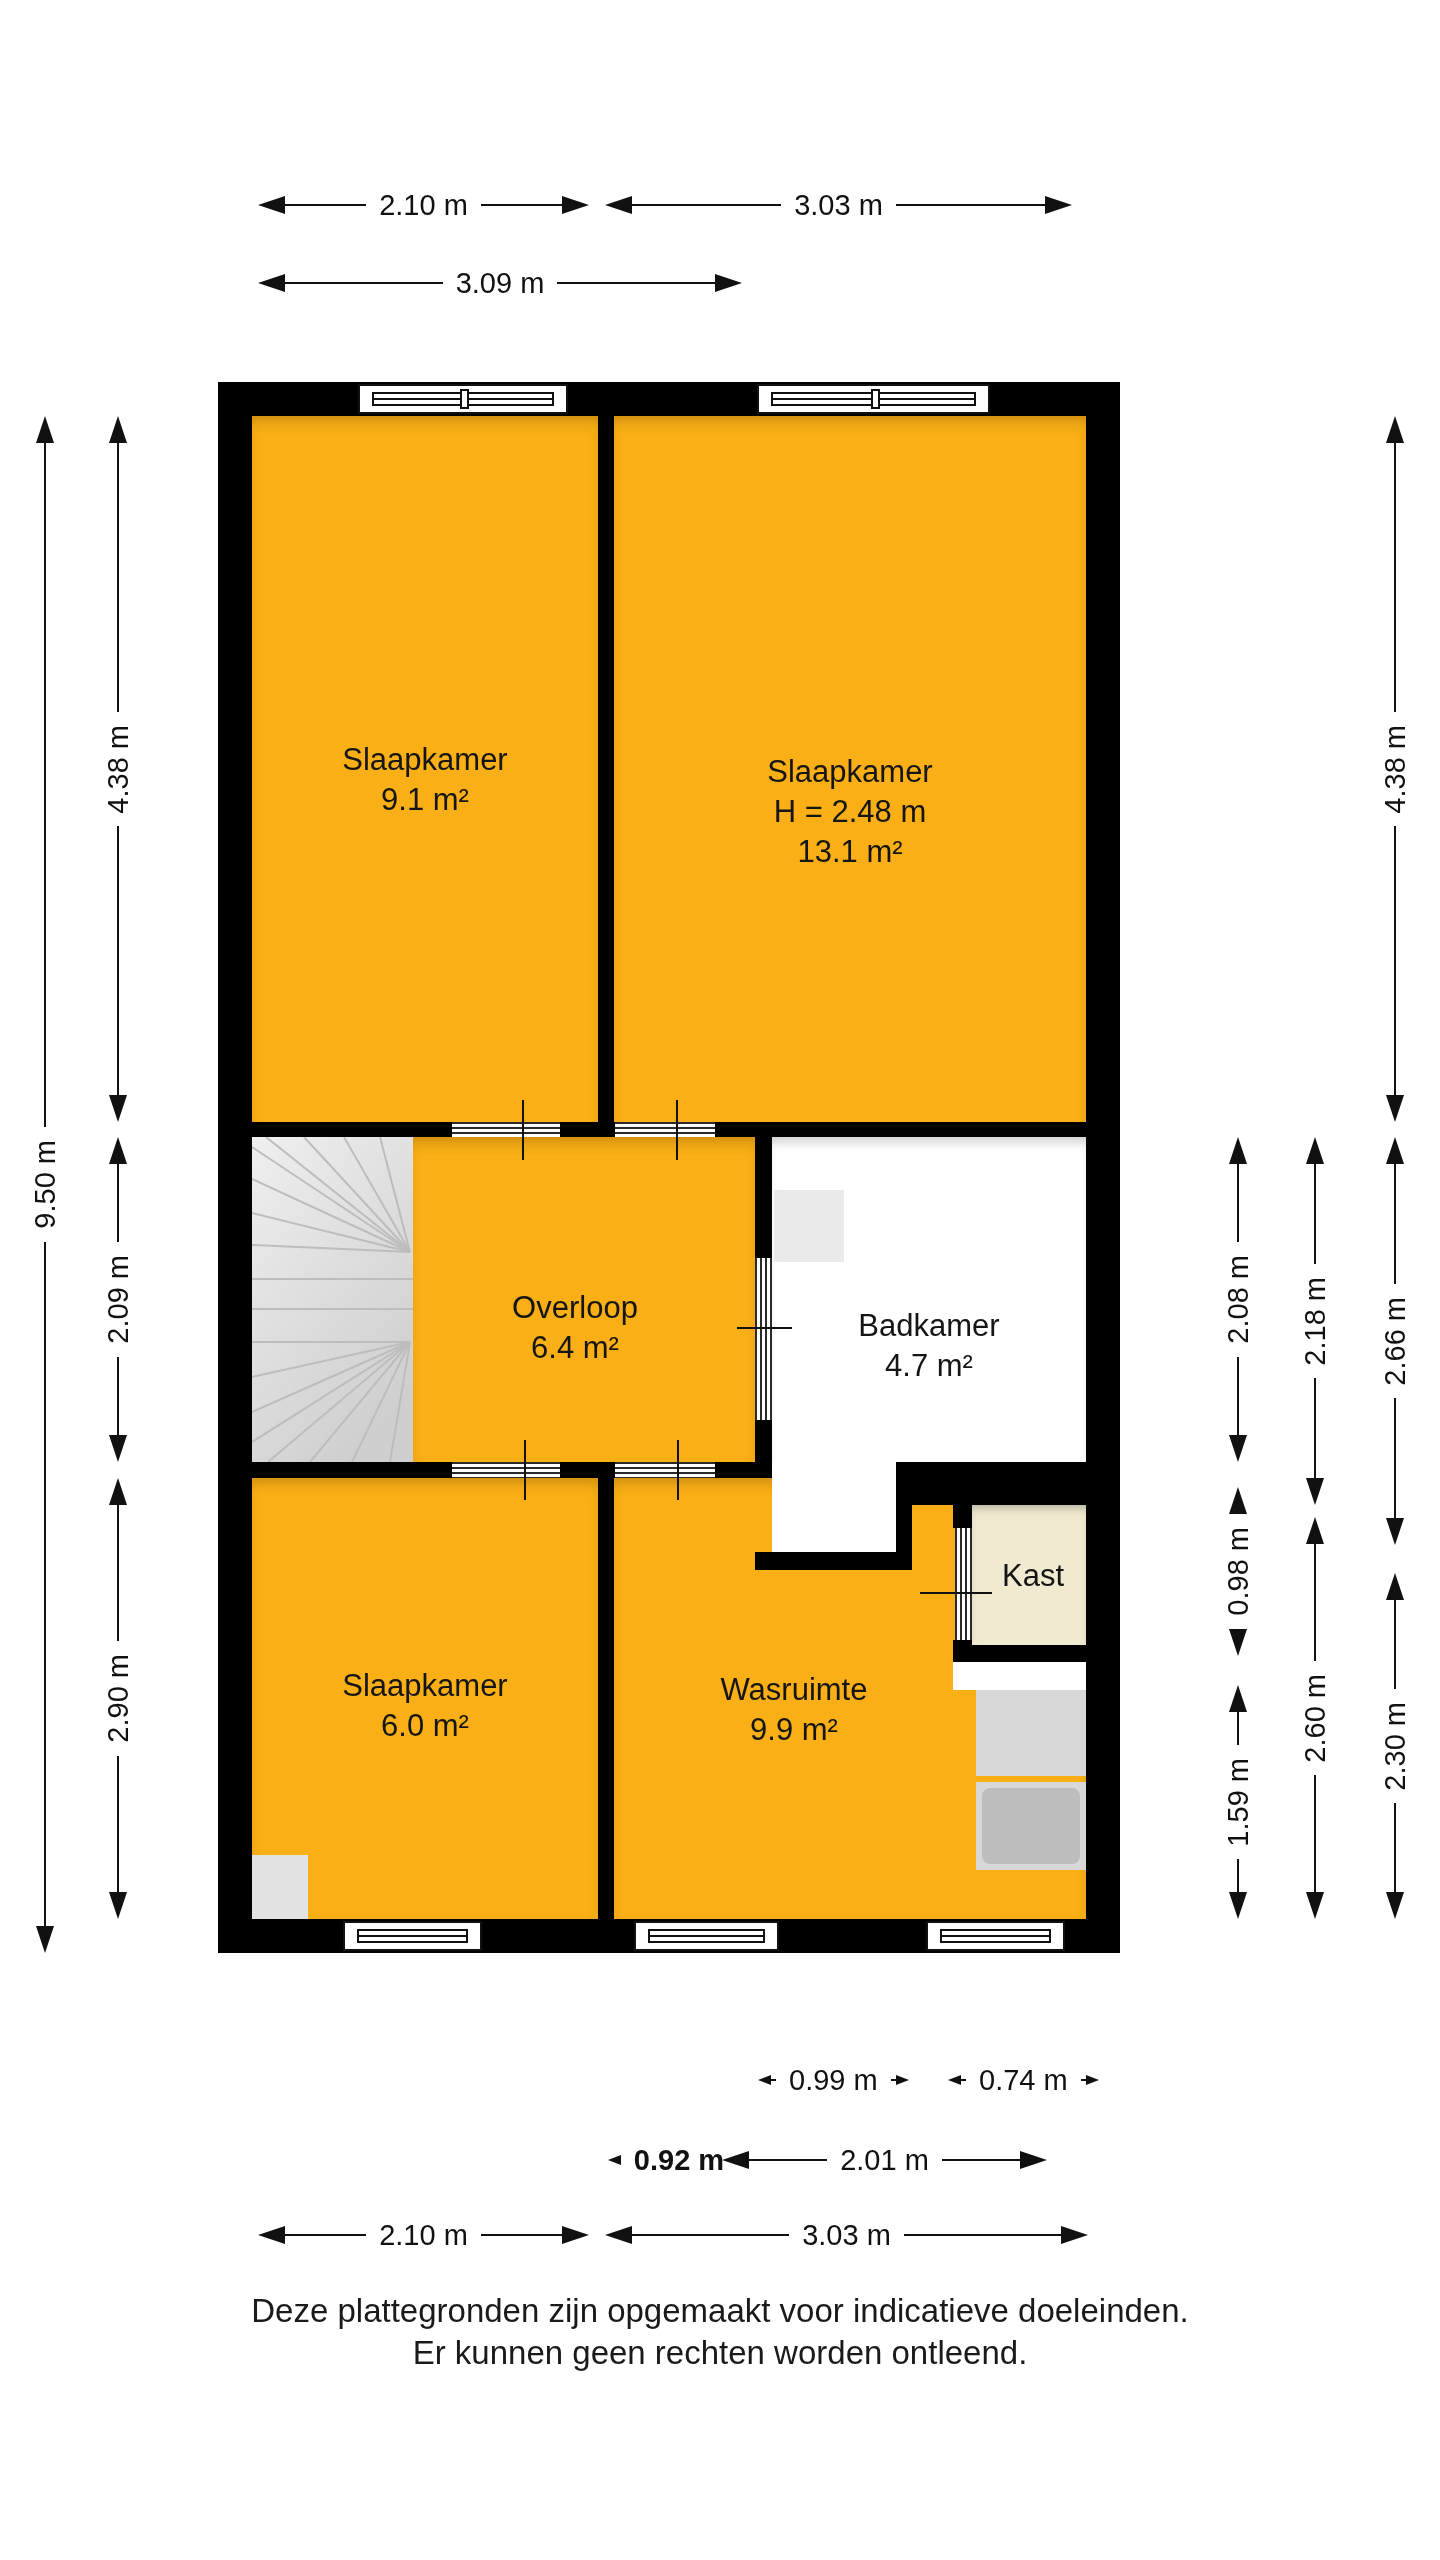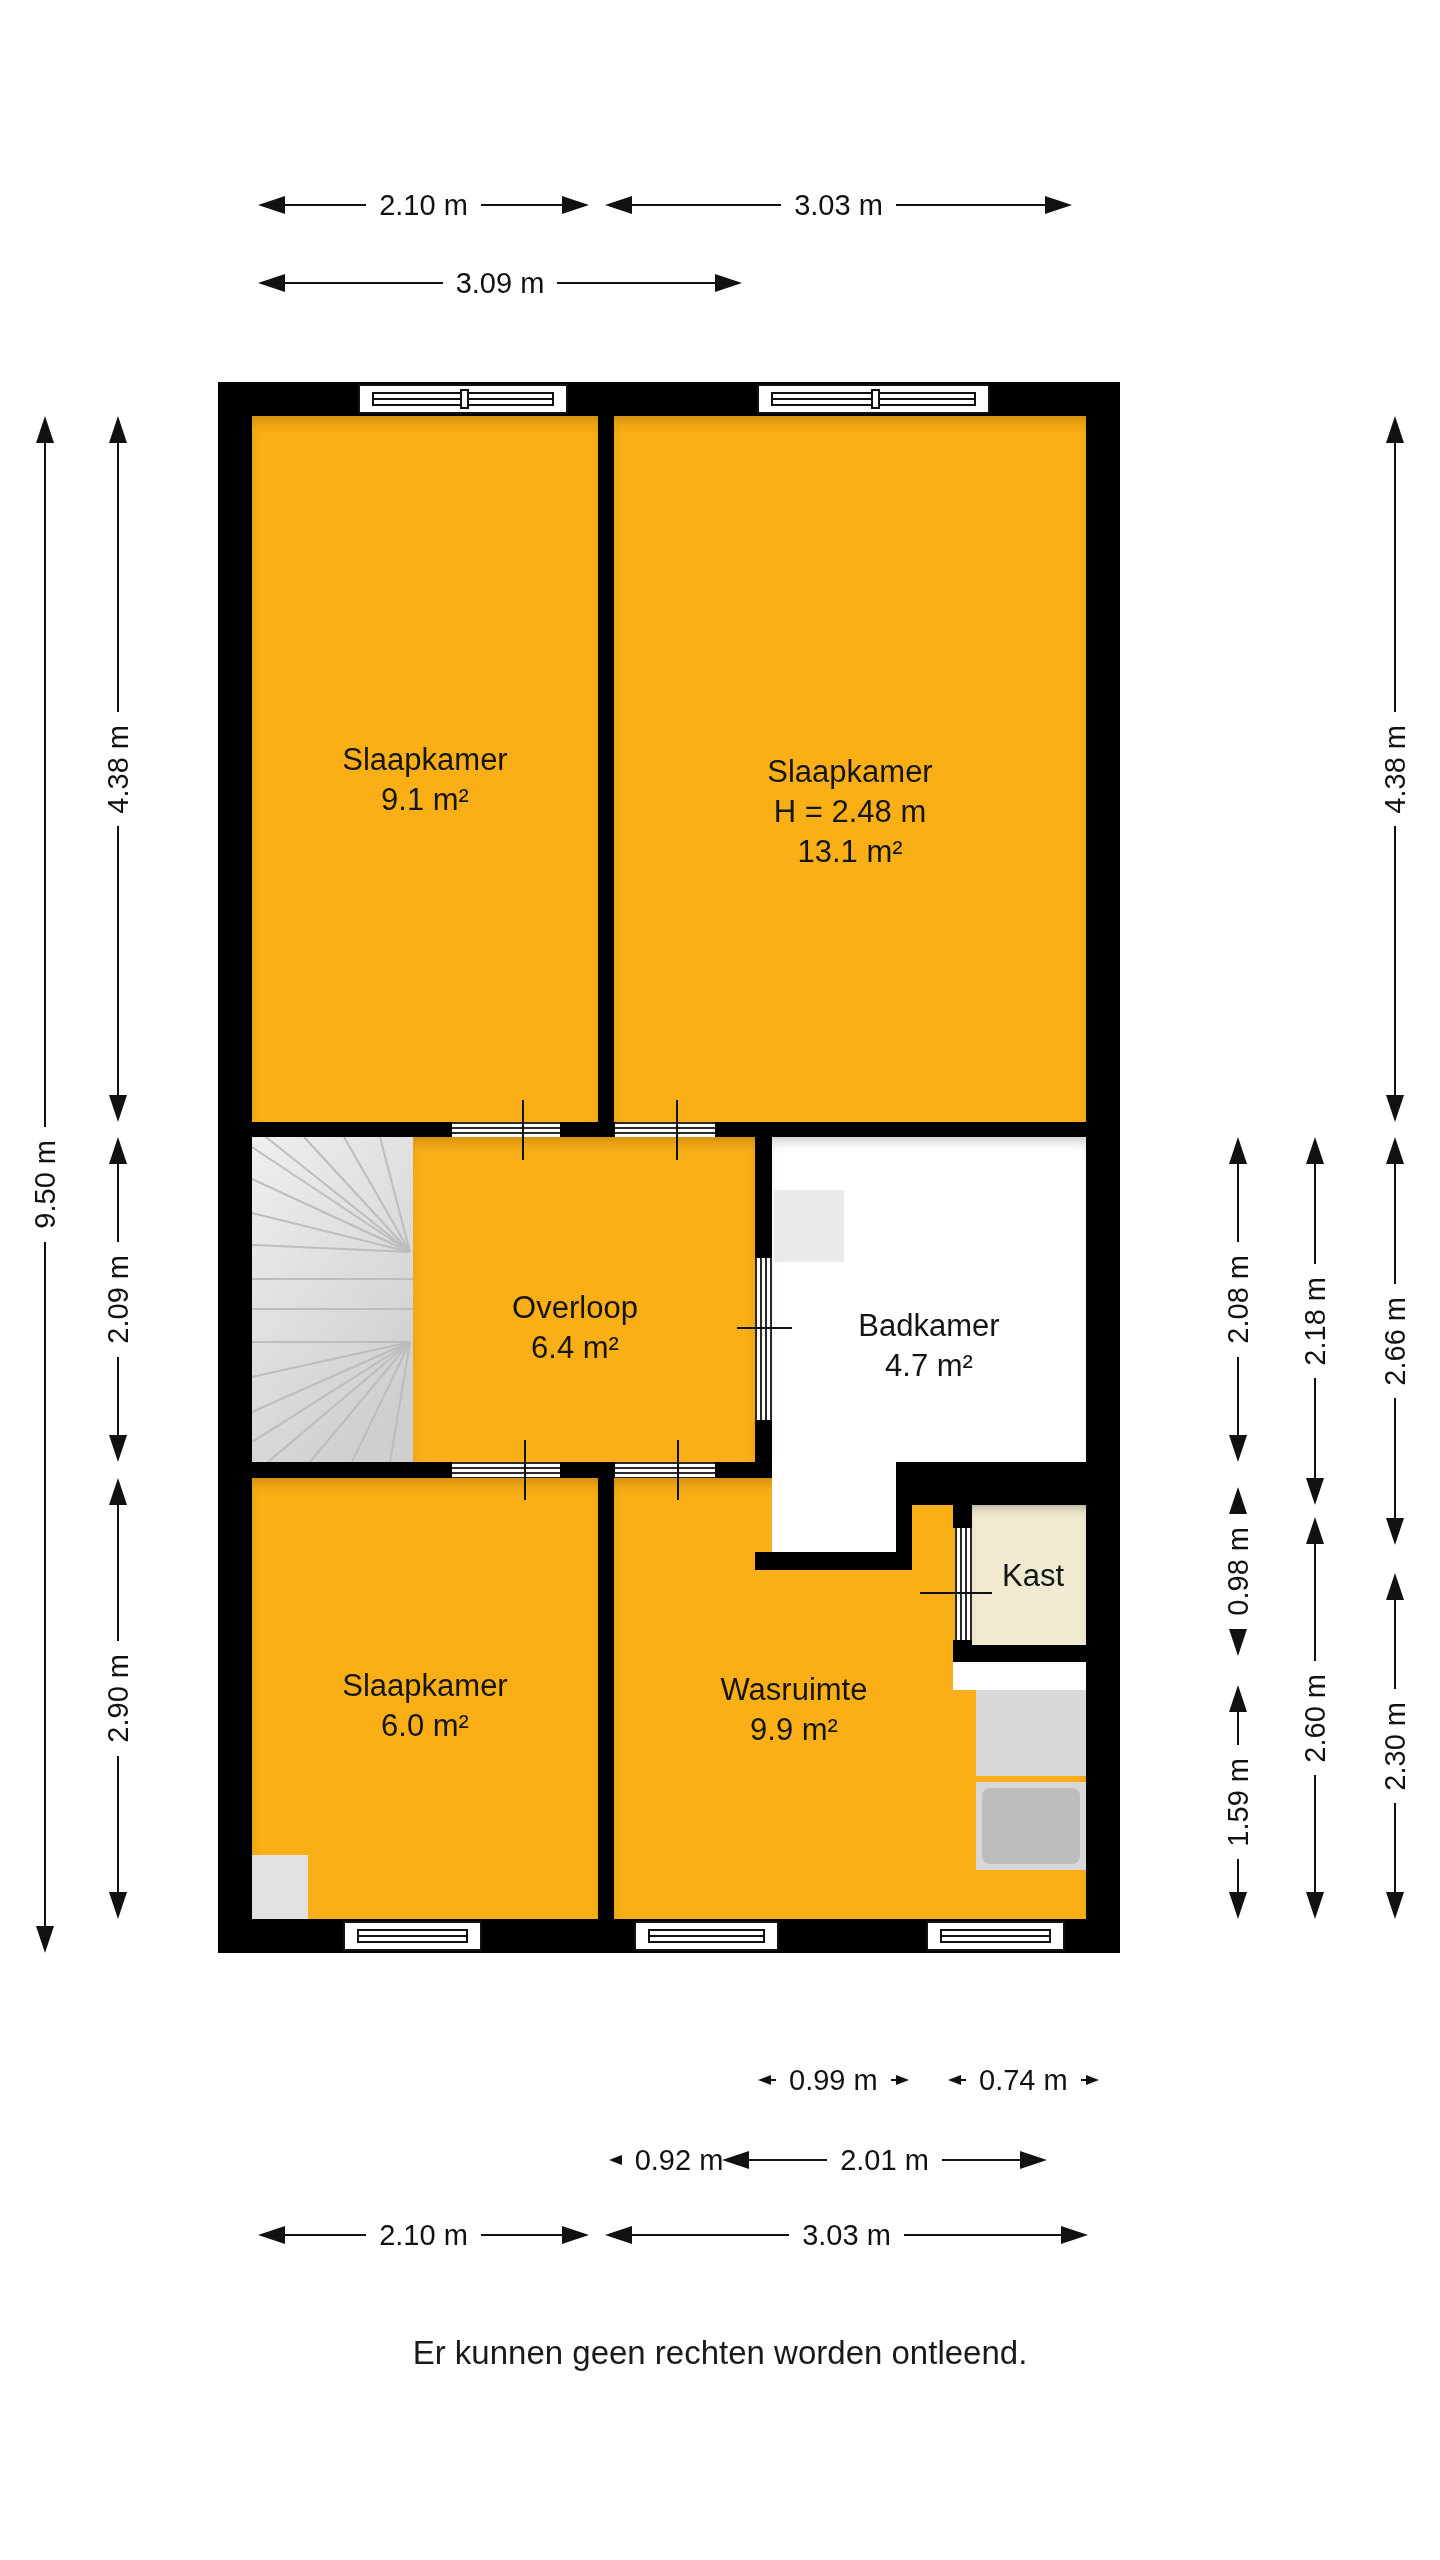--- a/index.html
+++ b/index.html
@@ -31,21 +31,21 @@
   .lblh{padding:0 13px;white-space:nowrap;}
   .lblv{writing-mode:vertical-rl;transform:rotate(180deg);padding:13px 0;white-space:nowrap;}
   .ah{width:0;height:0;flex:none;}
   .ah-l{border-top:9px solid transparent;border-bottom:9px solid transparent;border-right:27px solid #111;}
   .ah-r{border-top:9px solid transparent;border-bottom:9px solid transparent;border-left:27px solid #111;}
   .ah-u{border-left:9px solid transparent;border-right:9px solid transparent;border-bottom:27px solid #111;}
   .ah-d{border-left:9px solid transparent;border-right:9px solid transparent;border-top:27px solid #111;}
   .sm .ah-l{border-top-width:5px;border-bottom-width:5px;border-right-width:13px;}
   .sm .ah-r{border-top-width:5px;border-bottom-width:5px;border-left-width:13px;}
   .sm .ln{flex:0 0 5px;}
-  .nol{justify-content:center;}
+  .nol{justify-content:center;font-weight:bold;}
   .disclaimer{position:absolute;left:0;width:1440px;text-align:center;font-size:33px;line-height:42px;color:#1a1a1a;}
   .appliance{position:absolute;}
 </style>
 </head>
 <body>
 
 <div class="canvas">
 
   <div class="abs" style="left:0;top:0;width:1440px;height:2560px;">
 
@@ -321,15 +321,16 @@
       <div class="ah ah-r"></div>
   </div>
   <div class="dimh" style="left:605px;top:2218px;width:483px;height:34px;">
     <div class="ah ah-l"></div>
       <div class="ln"></div>
       <span class="lblh">3.03 m</span>
       <div class="ln"></div>
       <div class="ah ah-r"></div>
   </div>
 
+  <div class="disclaimer" style="top:2290px;">Deze plattegronden zijn opgemaakt voor indicatieve doeleinden.</div>
   <div class="disclaimer" style="top:2332px;">Er kunnen geen rechten worden ontleend.</div>
 
 </div>
 
 </body></html>

